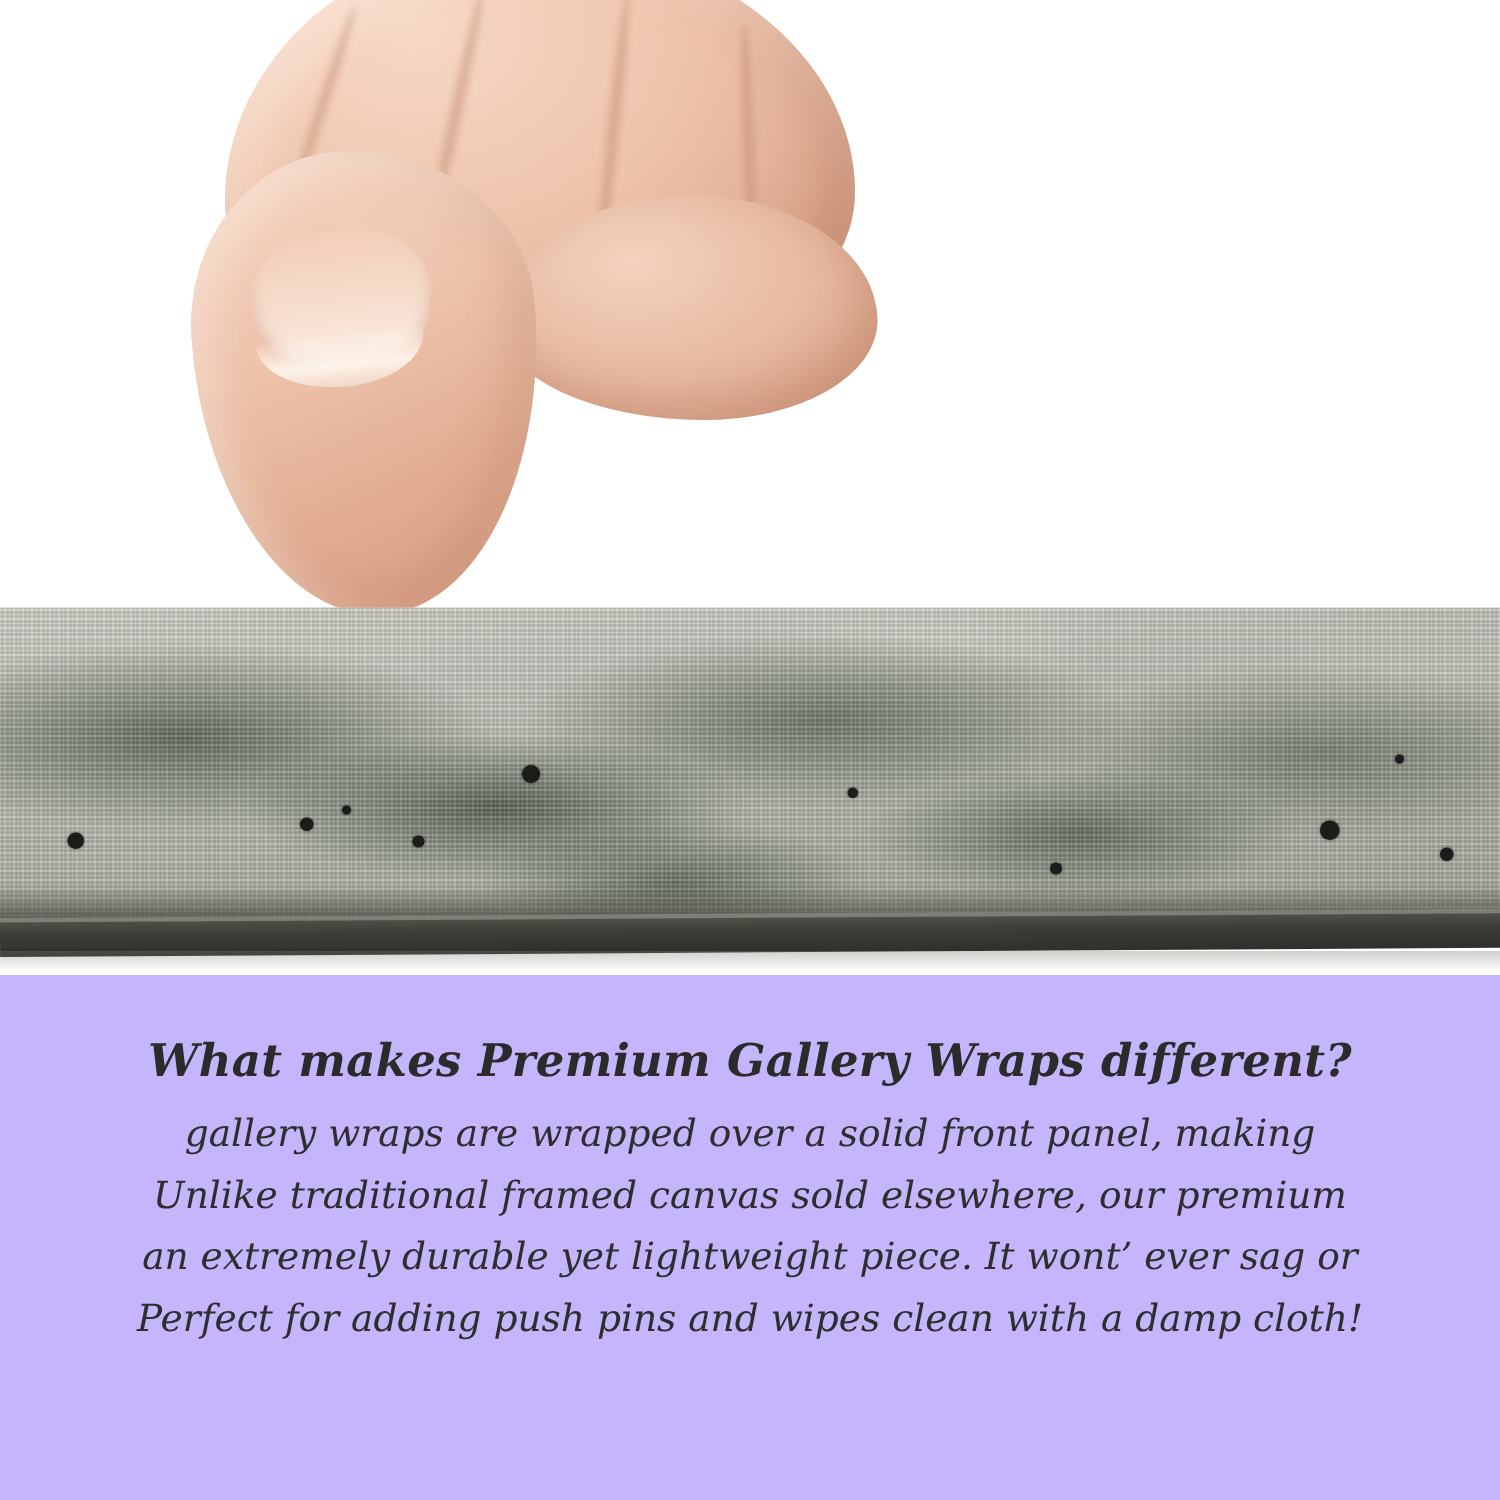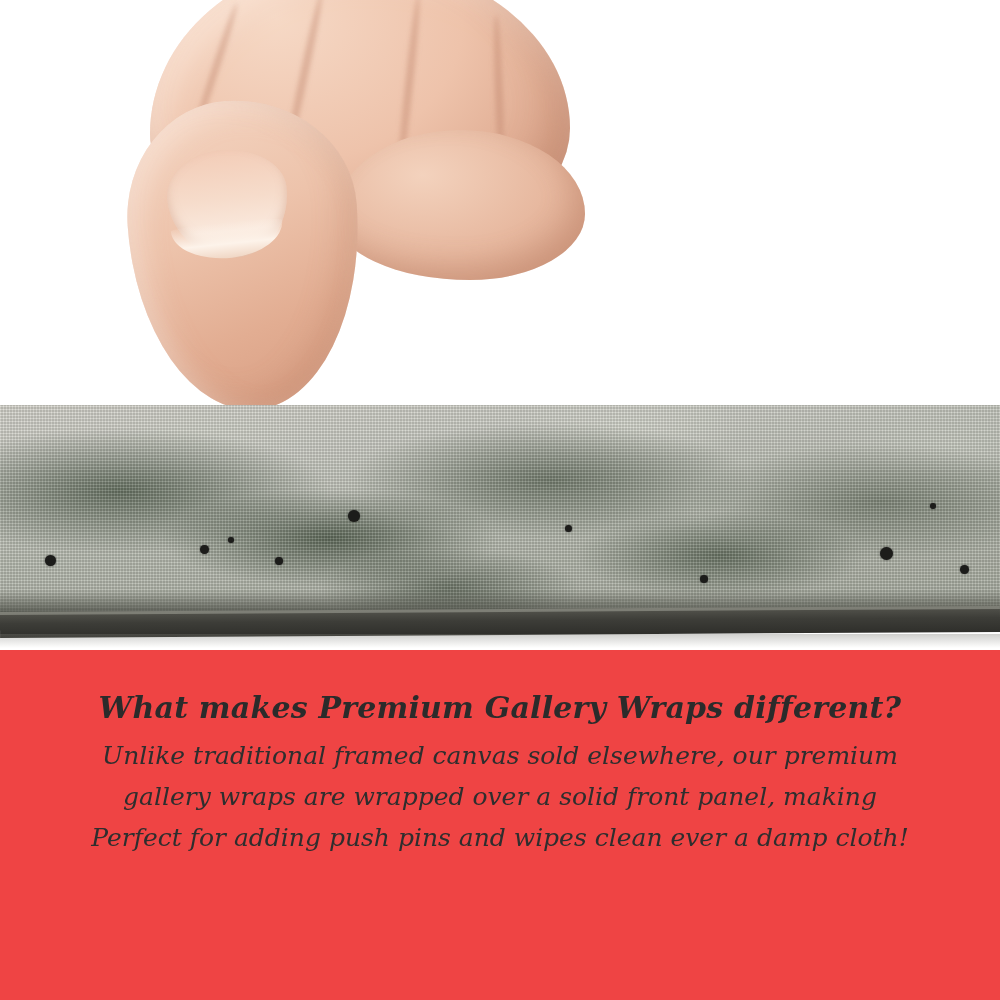--- a/index.html
+++ b/index.html
@@ -7,21 +7,21 @@
     padding: 0;
     background: #ffffff;
   }
   body {
     font-family: "DejaVu Sans", sans-serif;
   }
   .page {
     position: relative;
     width: 1000px;
     height: 1000px;
-    background: #ef4444;
+    background: #c4b5fd;
     overflow: hidden;
   }
 
   
   .photo-area {
     position: absolute;
     left: 0;
     top: 0;
     width: 1000px;
     height: 650px;
@@ -242,19 +242,20 @@
 
     <div class="strip-edge">
       <div class="strip-edge-hl"></div>
     </div>
     <div class="strip-soft-shadow"></div>
   </div>
 
   <div class="caption">
     <div class="caption-heading">What makes Premium Gallery Wraps different?</div>
     <div class="caption-body">
+      <p>gallery wraps are wrapped over a solid front panel, making</p>
       <p>Unlike traditional framed canvas sold elsewhere, our premium</p>
-      <p>gallery wraps are wrapped over a solid front panel, making</p>
-      <p>Perfect for adding push pins and wipes clean ever a damp cloth!</p>
+      <p>an extremely durable yet lightweight piece. It wont’ ever sag or</p>
+      <p>Perfect for adding push pins and wipes clean with a damp cloth!</p>
     </div>
   </div>
 
 </div>
 
 </body></html>

